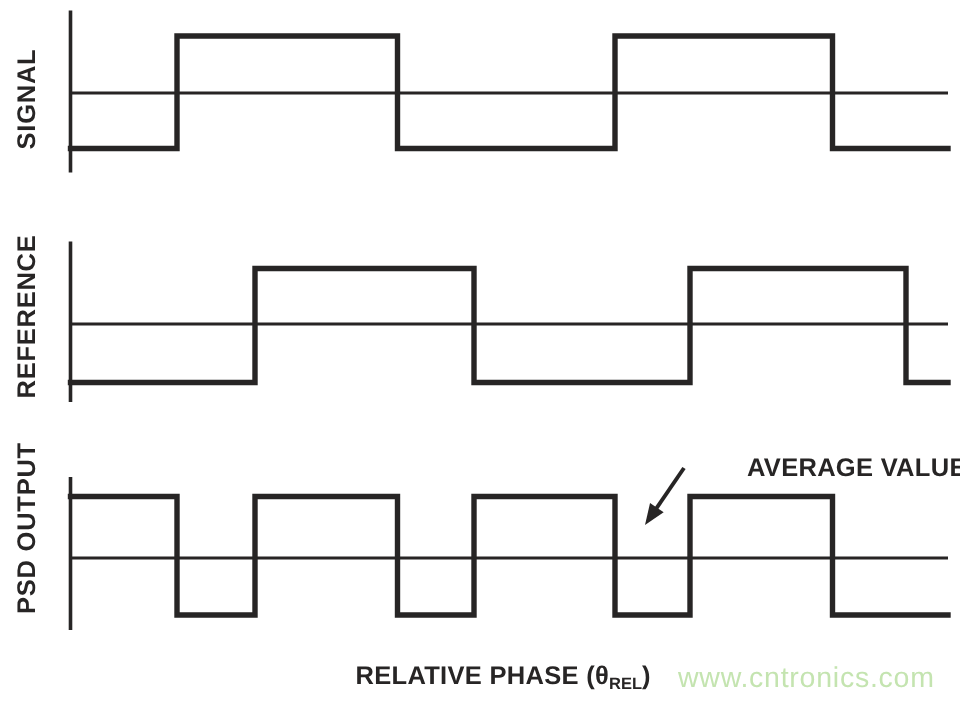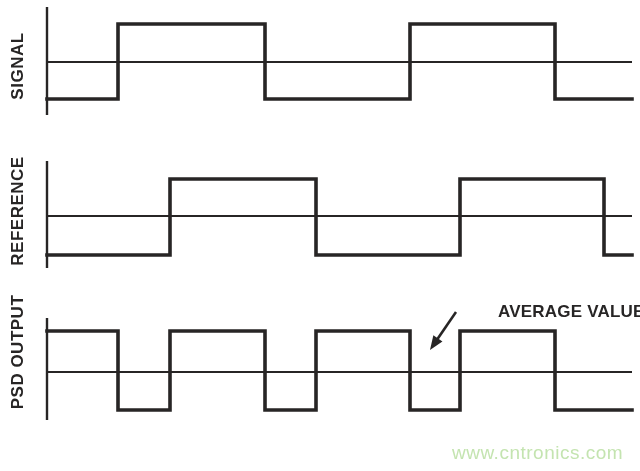--- a/index.html
+++ b/index.html
@@ -87,16 +87,17 @@
       <line x1="456" y1="312" x2="436.7762069871039" y2="340.096312865002" stroke="#272525" stroke-width="2.6"></line>
       <polygon points="430,350 433.36638488141375,335.3399368067464 442.44476475516194,341.5514598782583" fill="#272525"></polygon>
     </svg>
 
   <div class="ylabel yl0">SIGNAL</div>
   <div class="ylabel yl1">REFERENCE</div>
   <div class="ylabel yl2">PSD OUTPUT</div>
 
   <div class="avg-label">AVERAGE VALUE</div>
 
+  <div class="xlabel"><span>RELATIVE PHASE (</span><span>θ</span><span class="subscript">REL</span><span>)</span></div>
 
   <div class="watermark" style="color: rgb(196, 228, 176);">www.cntronics.com</div>
 
 </div>
 
 </body></html>

